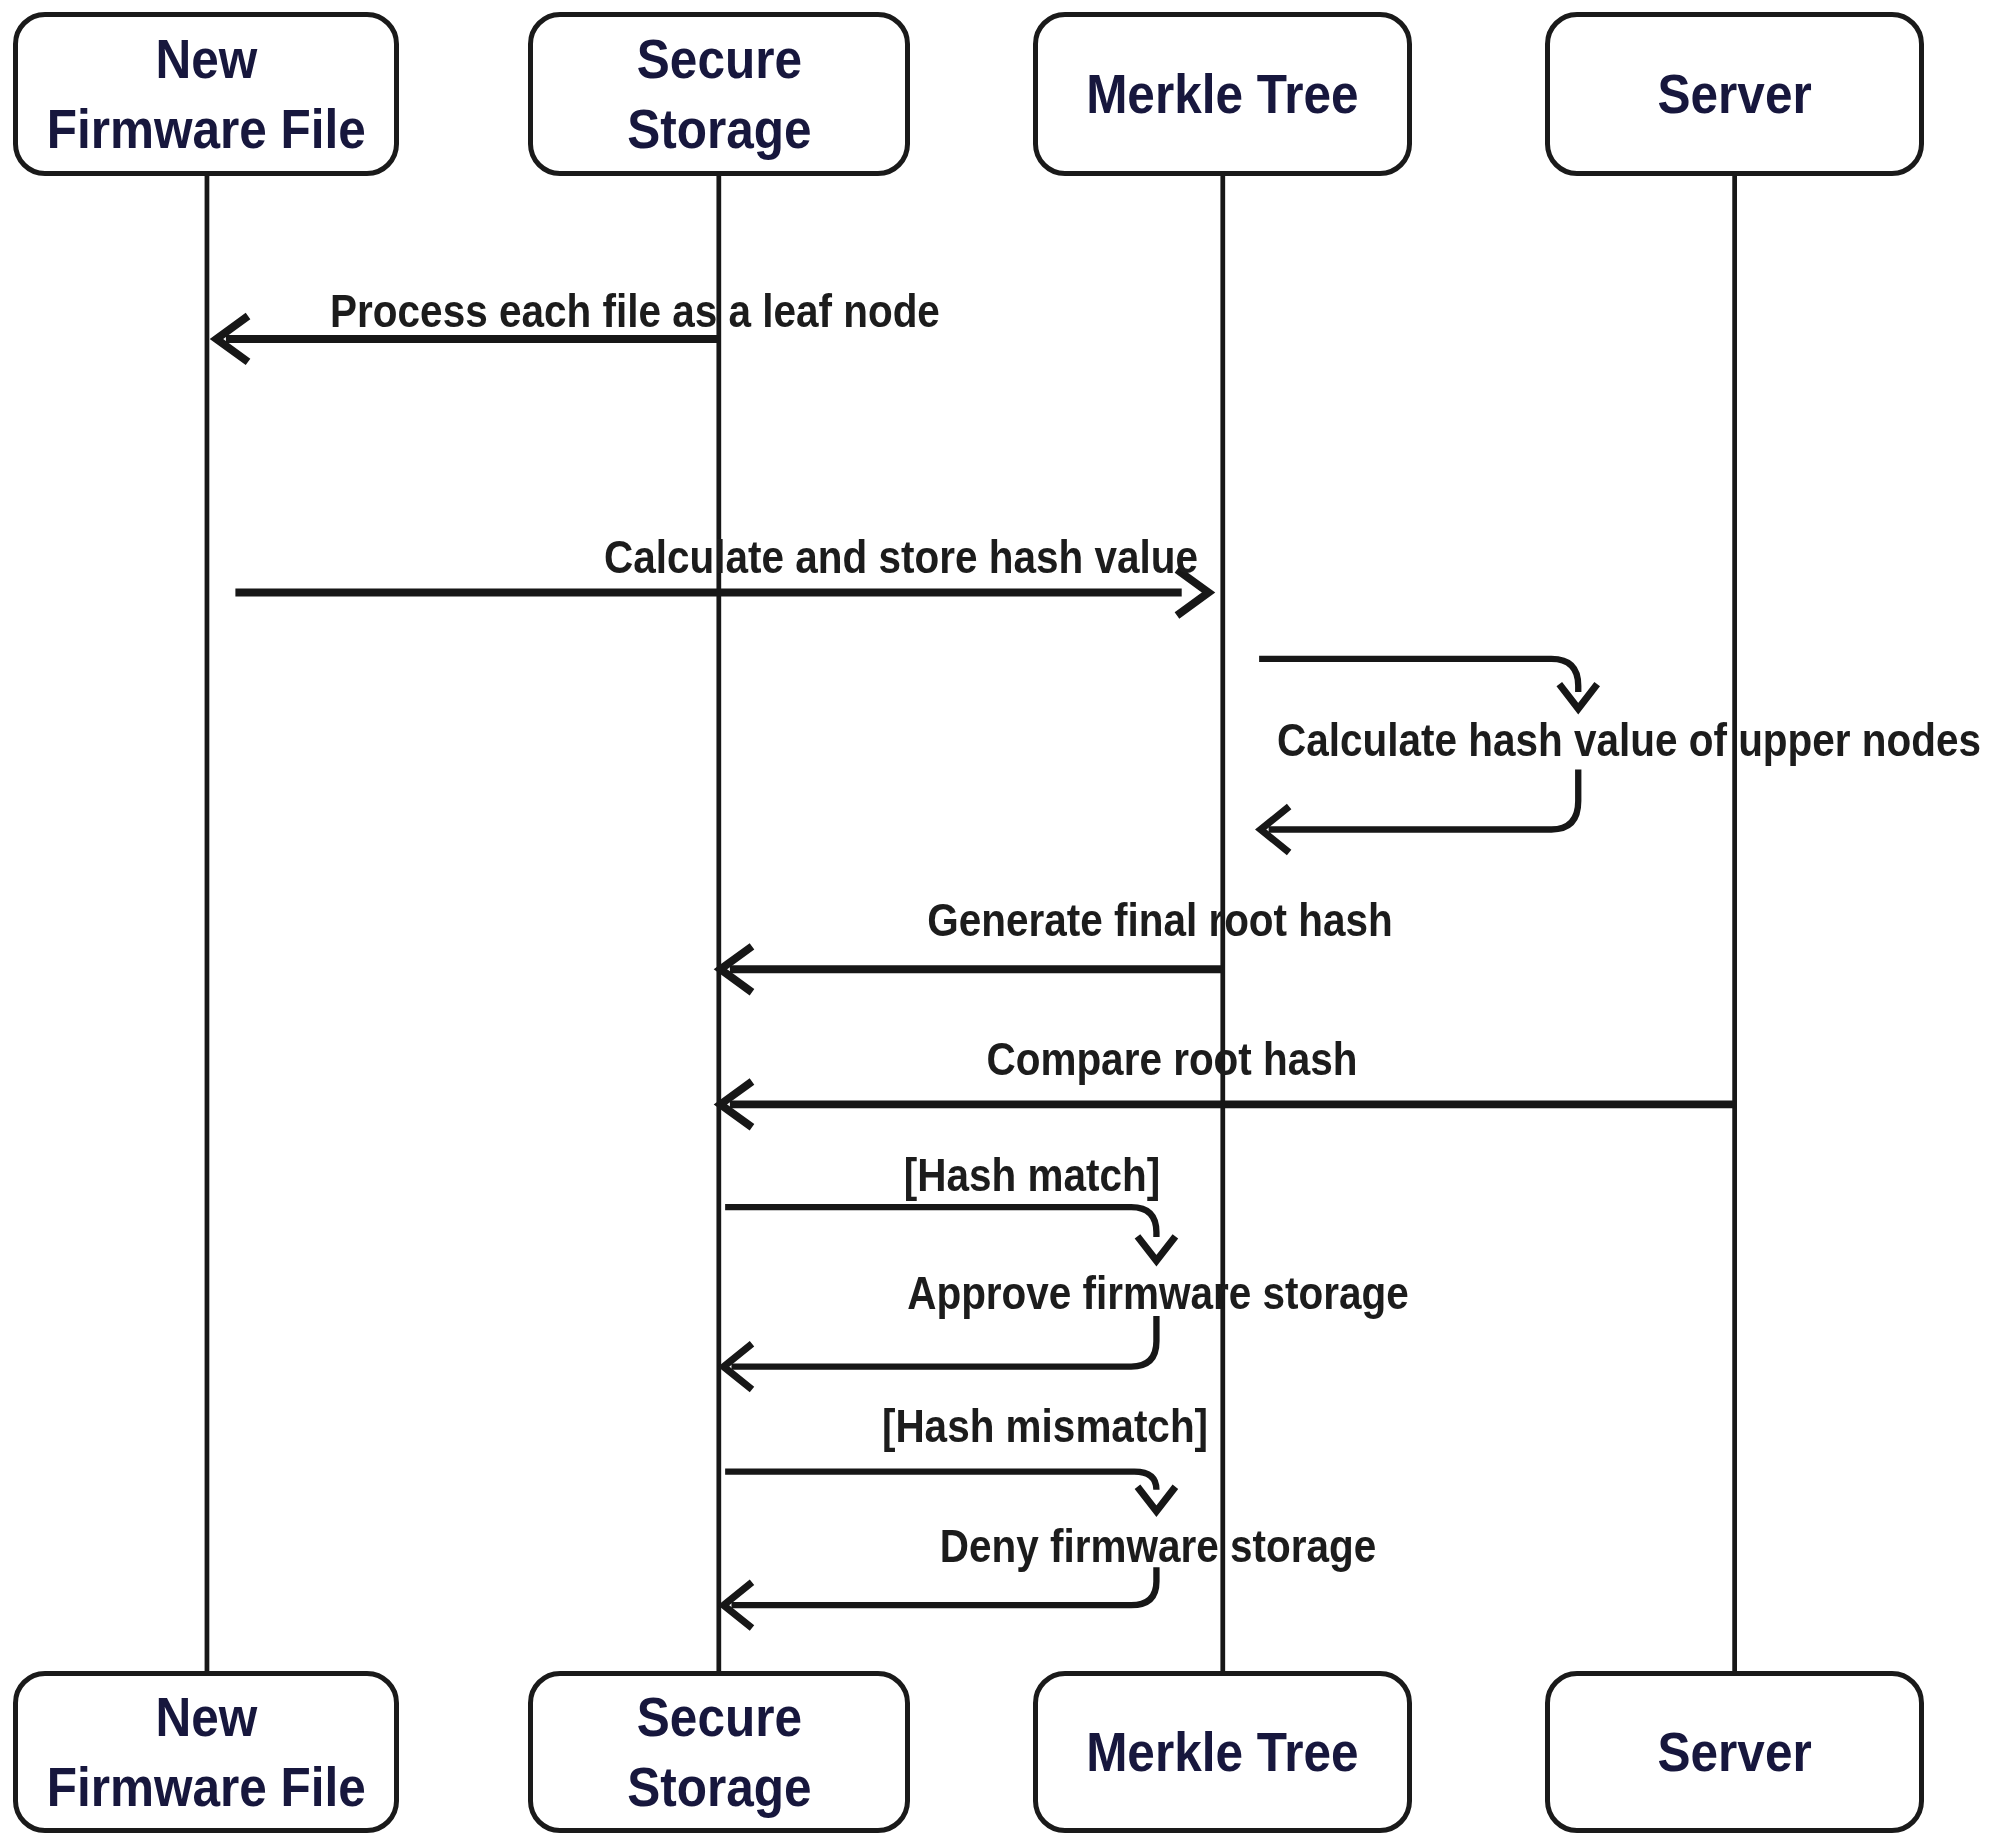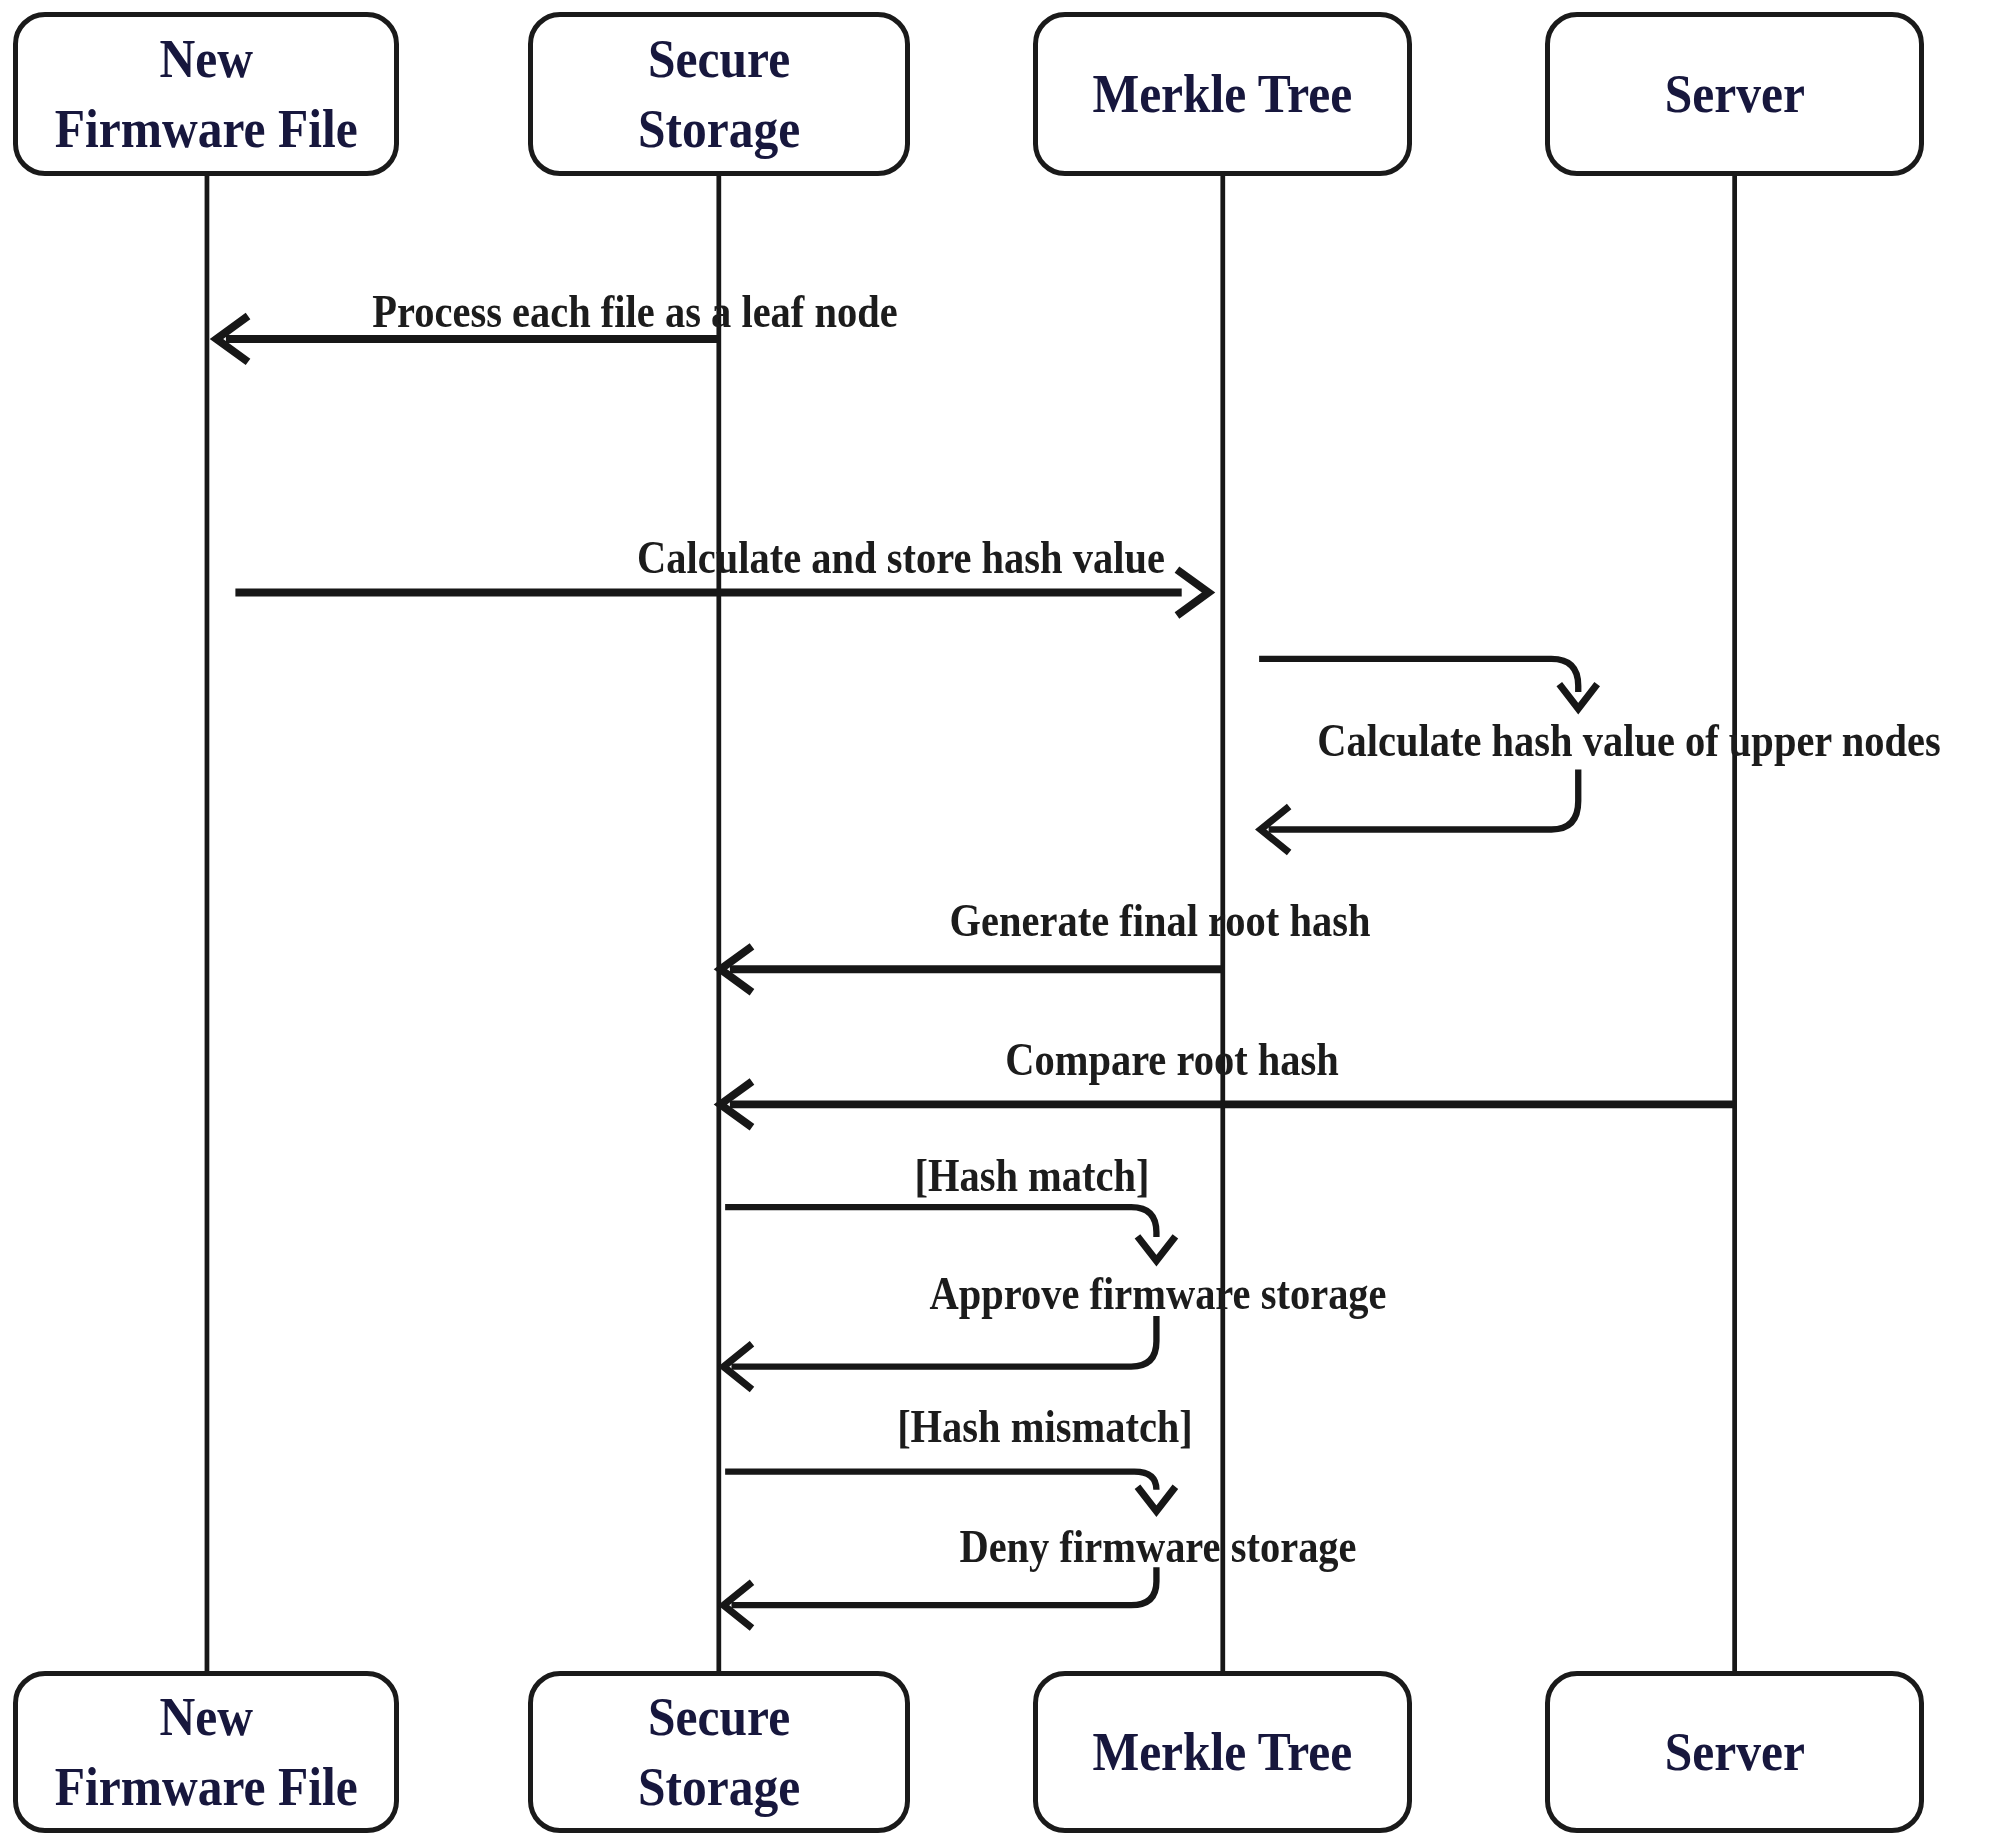--- a/index.html
+++ b/index.html
@@ -1,17 +1,17 @@
 <!DOCTYPE html>
 <html style="font-size:12.6px"><head>
 <meta charset="utf-8">
 <style>
   html,body{margin:0;padding:0;background:#ffffff;}
   #stage{position:relative;width:2004px;height:1847px;background:#ffffff;overflow:hidden;
-         font-family:Liberation Serif, serif;}
+         font-family:Liberation Sans, sans-serif;}
   svg{position:absolute;left:0;top:0;}
   .pbox{position:absolute;background:#ffffff;border:5.5px solid #1a1a1a;border-radius:32px;
         box-sizing:border-box;display:flex;align-items:center;justify-content:center;}
   .plabel{font-weight:700;font-size:55px;line-height:70px;color:#17173d;text-align:center;
           white-space:pre-line;transform:scaleX(0.9);}
   .mlabel{position:absolute;font-weight:700;font-size:46px;color:#1c1c1c;white-space:nowrap;
           transform:translate(-50%,-50%) scaleX(0.88);}
 </style>
 </head>
 <body>

